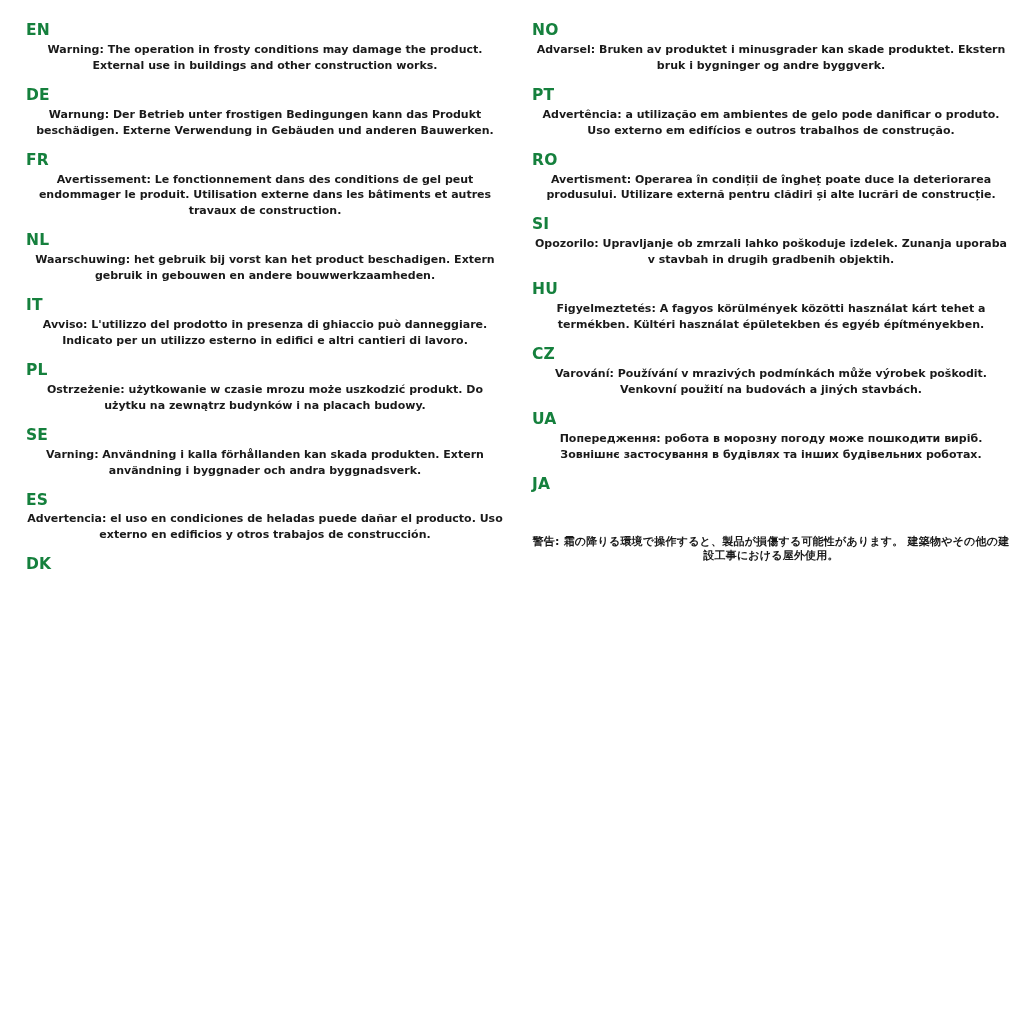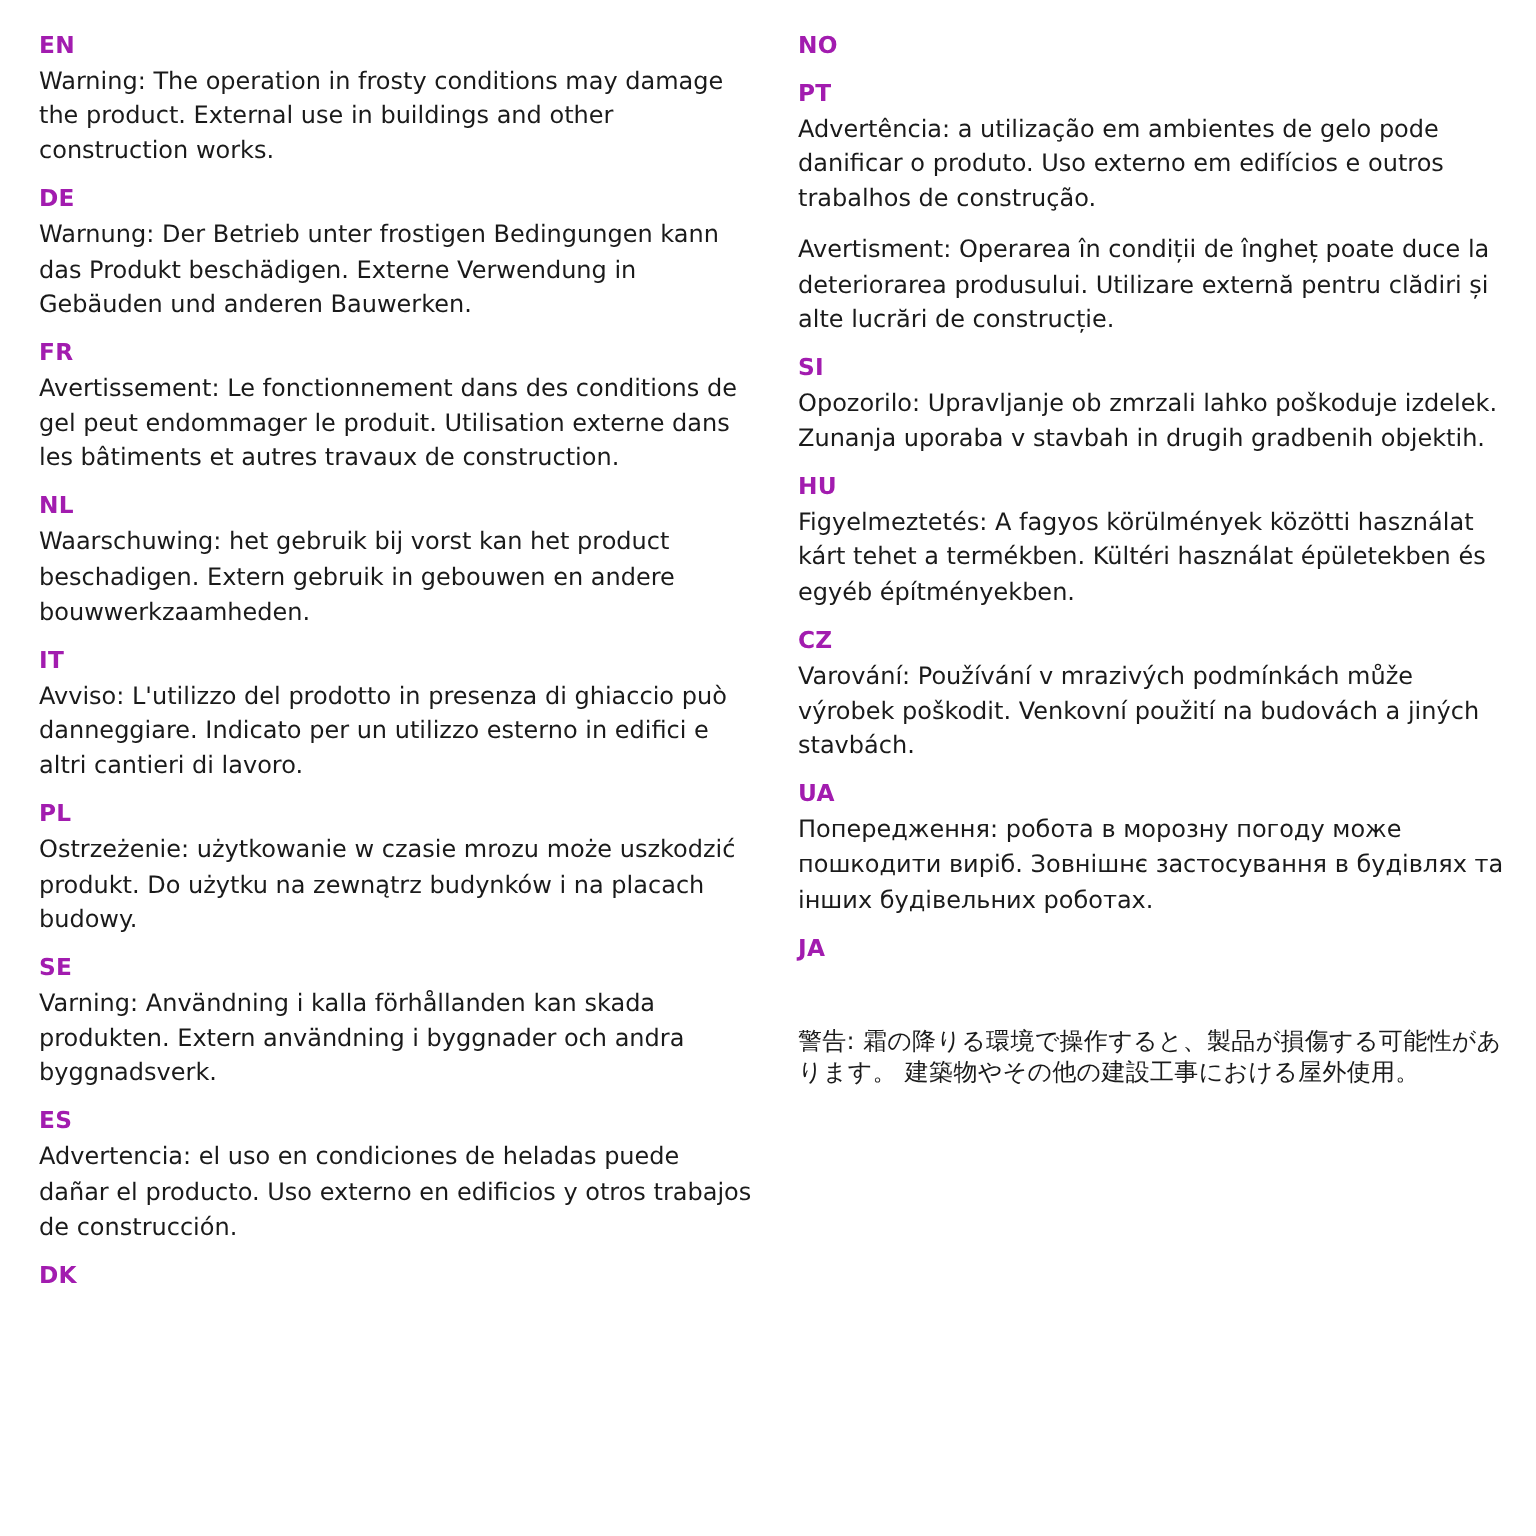--- a/index.html
+++ b/index.html
@@ -37,28 +37,29 @@
   }
   .entry:last-child {
     margin-bottom: 0;
   }
   .lang-code {
     font-size: 15.5px;
     font-weight: bold;
     letter-spacing: 0.2px;
     line-height: 1.35;
     margin-bottom: 1px;
-    color: #a21caf;
+    color: #15803d;
   }
   .lang-text {
-    font-size: 16px;
-    font-weight: normal;
+    font-size: 11px;
+    font-weight: bold;
     line-height: 1.45;
     color: #1a1a1a;
     max-width: 478px;
+    text-align: center;
   }
   .lang-text.cjk {
     line-height: 1.34;
     letter-spacing: 0.2px;
     margin-top: 40px;
   }
 </style>
 </head>
 <body>
 
@@ -99,26 +100,28 @@
         <div class="lang-text">Advertencia: el uso en condiciones de heladas puede dañar el producto. Uso externo en edificios y otros trabajos de construcción.</div>
       </div>
       <div class="entry">
         <div class="lang-code">DK</div>
       </div>
     </div>
 
     <div class="column">
       <div class="entry">
         <div class="lang-code">NO</div>
+        <div class="lang-text">Advarsel: Bruken av produktet i minusgrader kan skade produktet. Ekstern bruk i bygninger og andre byggverk.</div>
       </div>
       <div class="entry">
         <div class="lang-code">PT</div>
         <div class="lang-text">Advertência: a utilização em ambientes de gelo pode danificar o produto. Uso externo em edifícios e outros trabalhos de construção.</div>
       </div>
       <div class="entry">
+        <div class="lang-code">RO</div>
         <div class="lang-text">Avertisment: Operarea în condiții de îngheț poate duce la deteriorarea produsului. Utilizare externă pentru clădiri și alte lucrări de construcție.</div>
       </div>
       <div class="entry">
         <div class="lang-code">SI</div>
         <div class="lang-text">Opozorilo: Upravljanje ob zmrzali lahko poškoduje izdelek. Zunanja uporaba v stavbah in drugih gradbenih objektih.</div>
       </div>
       <div class="entry">
         <div class="lang-code">HU</div>
         <div class="lang-text">Figyelmeztetés: A fagyos körülmények közötti használat kárt tehet a termékben. Kültéri használat épületekben és egyéb építményekben.</div>
       </div>

